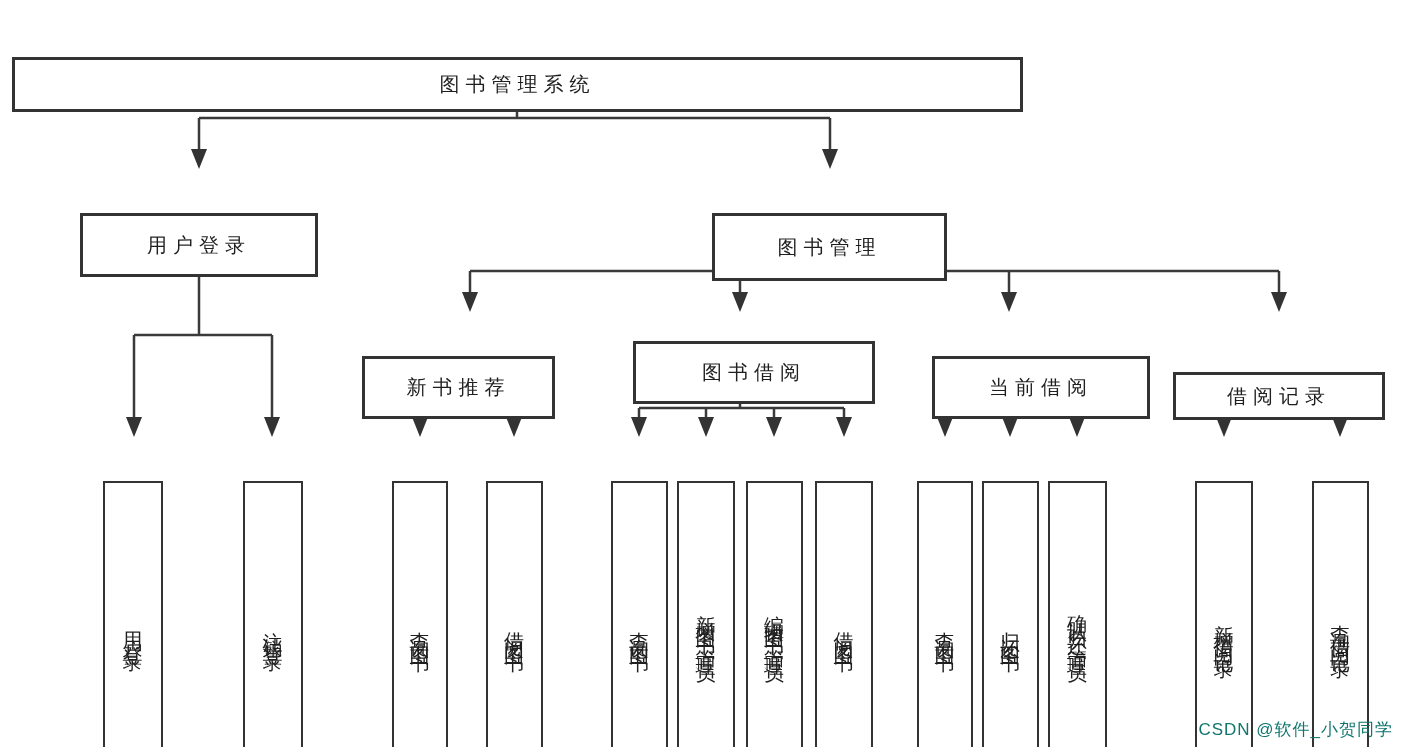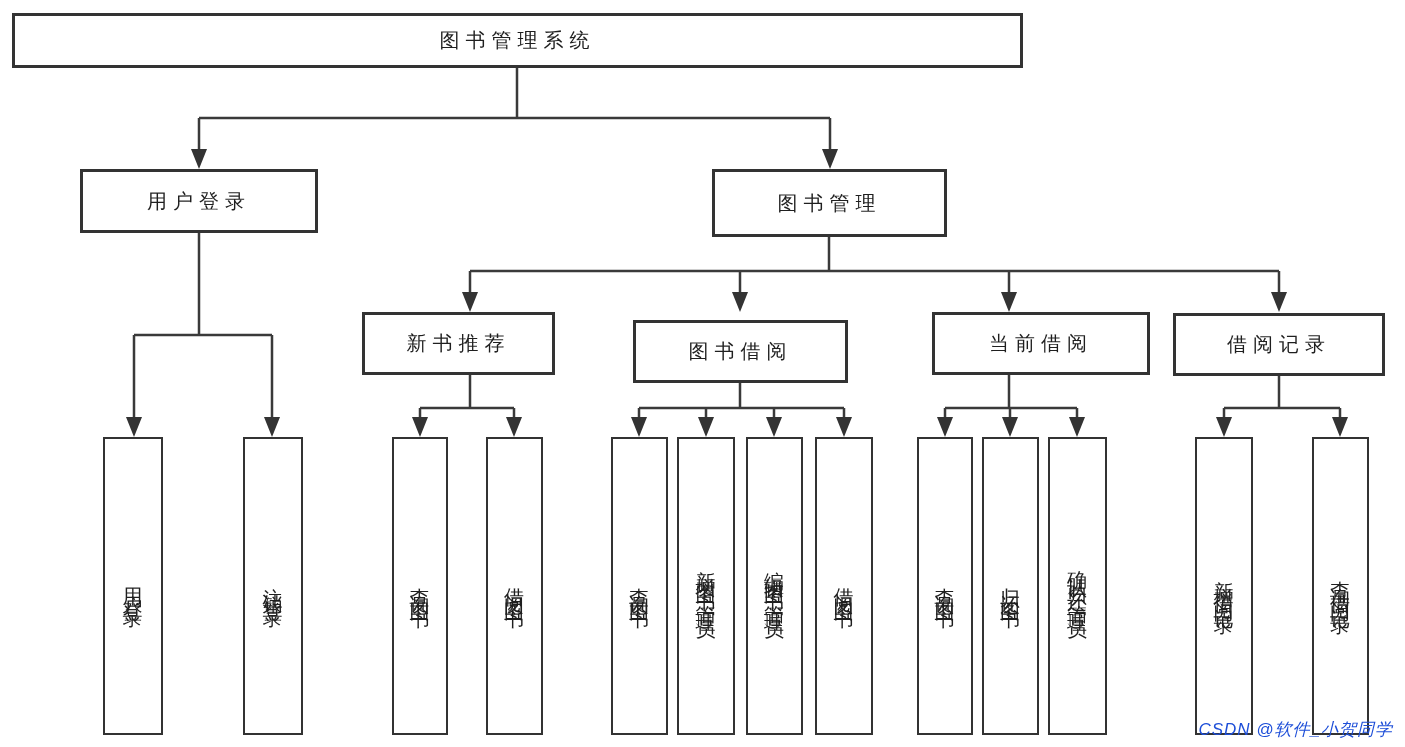--- a/index.html
+++ b/index.html
@@ -2,27 +2,27 @@
 <html><head>
 <meta charset="utf-8">
 <style>
   html,body{margin:0;padding:0;background:#ffffff;}
   body{width:1405px;height:747px;position:relative;overflow:hidden;
        font-family:"Liberation Sans",sans-serif;}
   .stage{position:absolute;inset:0;}
   svg.wires{position:absolute;left:0;top:0;z-index:1;}
   .node{position:absolute;z-index:2;background:#ffffff;border:3px solid #333333;
         box-sizing:border-box;display:flex;align-items:center;justify-content:center;
-        color:#1f1f1f;}
+        color:#1f1f1f;margin-top:44px;}
   .h{font-size:20px;letter-spacing:6px;white-space:nowrap;}
   .leaf{top:437px;height:298px;border-width:2.5px;}
   .leaf .v{writing-mode:vertical-rl;text-orientation:mixed;
            font-size:20px;letter-spacing:7px;line-height:1.4;color:#1f1f1f;}
   .watermark{position:absolute;z-index:3;right:12px;bottom:6px;
-             font-size:17px;color:#1d4ed8;letter-spacing:1px;white-space:nowrap;font-style:italic;}
+             font-size:17px;color:#0f766e;letter-spacing:1px;white-space:nowrap;}
 </style>
 </head>
 <body>
 
 <div class="stage">
 
   <svg class="wires" width="1405" height="747" viewBox="0 0 1405 747">
     <g stroke="#3a3a3a" stroke-width="2.5" fill="none">
 
       <path d="M517,68 V118 M199,118 H830 M199,118 V151 M830,118 V151"></path>
@@ -61,23 +61,23 @@
       <path d="M1332,417 L1348,417 L1340,437 Z"></path>
     </g>
   </svg>
 
   <div class="node h" style="left:12px;top:13px;width:1011px;height:55px">图书管理系统</div>
 
   <div class="node h" style="left:80px;top:169px;width:238px;height:64px">用户登录</div>
   <div class="node h" style="left:712px;top:169px;width:235px;height:68px">图书管理</div>
 
   <div class="node h" style="left:362px;top:312px;width:193px;height:63px">新书推荐</div>
-  <div class="node h" style="left:633px;top:320px;width:215px;height:63px">图书借阅</div>
+  <div class="node h" style="left:633px;top:297px;width:242px;height:63px">图书借阅</div>
   <div class="node h" style="left:932px;top:312px;width:218px;height:63px">当前借阅</div>
-  <div class="node h" style="left:1173px;top:313px;width:212px;height:63px">借阅记录</div>
+  <div class="node h" style="left:1173px;top:328px;width:212px;height:48px">借阅记录</div>
 
   <div class="node leaf" style="left:103px;width:60px">
     <span class="v">用户登录</span>
   </div>
   <div class="node leaf" style="left:243px;width:60px">
     <span class="v">注销登录</span>
   </div>
 
   <div class="node leaf" style="left:392px;width:56px">
     <span class="v">查询图书</span>

